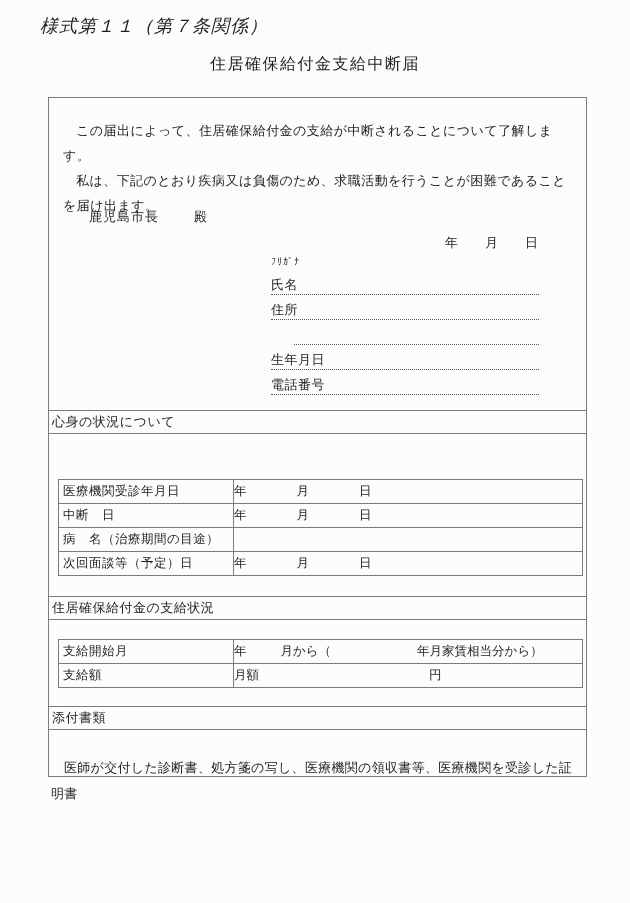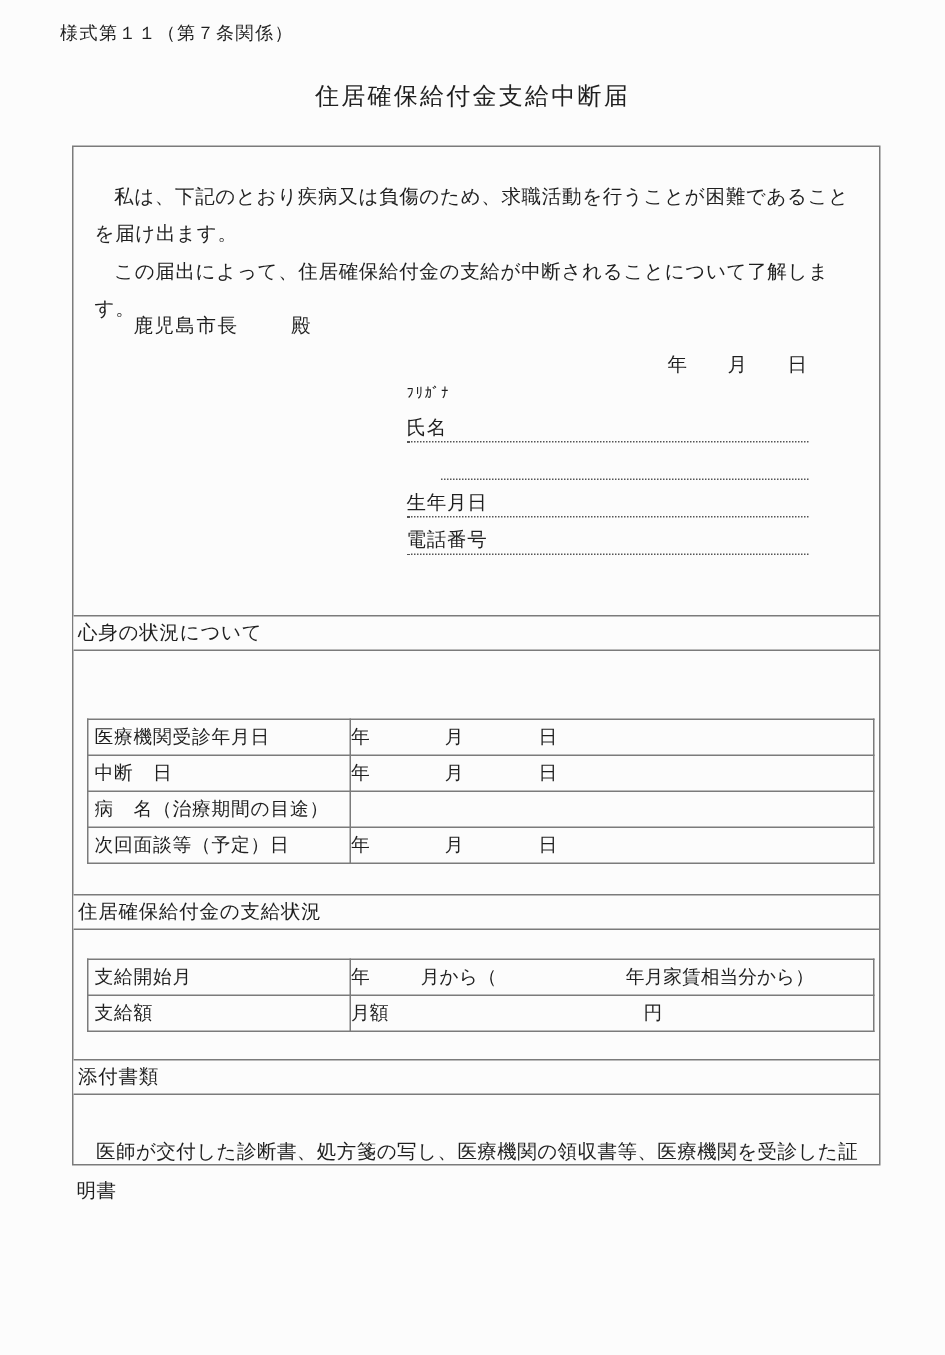--- a/index.html
+++ b/index.html
@@ -4,21 +4,21 @@
 <style>
   html,body{margin:0;padding:0;}
   body{
     width:630px;height:903px;
     background:#fbfbfb;
     font-family:"Liberation Serif","DejaVu Serif",serif;
     color:#1f1f1f;
     position:relative;
   }
   .page{position:absolute;inset:0;background:#fcfcfc;}
-  .form-code{position:absolute;left:40px;top:14px;font-size:12px;letter-spacing:1px;}
+  .form-code{position:absolute;left:40px;top:14px;font-size:18px;letter-spacing:1px;font-style:italic;}
   .doc-title{position:absolute;left:0;right:0;top:54px;text-align:center;font-size:16px;letter-spacing:1.5px;}
   .outer-box{
     position:absolute;left:48px;top:97px;width:537px;height:678px;
     border:1px solid #7b7b7b;background:#fcfcfc;
   }
   
   .statement-text{position:absolute;top:20px;left:14px;right:12px;line-height:25px;font-size:13px;letter-spacing:0.45px;}
   .statement-text p{margin:0;text-indent:1em;}
   .addressee{position:absolute;top:110px;left:40px;font-size:13px;letter-spacing:1px;}
   .addressee .honorific{margin-left:35px;}
@@ -74,36 +74,39 @@
 <body>
 
 <div class="page">
 
   <div class="form-code">様式第１１（第７条関係）</div>
   <div class="doc-title">住居確保給付金支給中断届</div>
 
   <div class="outer-box">
 
     <div class="statement-text">
+      <p>この届出によって、住居確保給付金の支給が中断されることについて了解します。</p>
       <p>私は、下記のとおり疾病又は負傷のため、求職活動を行うことが困難であることを届け出ます。</p>
-      <p>この届出によって、住居確保給付金の支給が中断されることについて了解します。</p>
     </div>
 
     <div class="addressee">
       <span>鹿児島市長</span><span class="honorific">殿</span>
     </div>
 
     <div class="date-line">
       <span>年</span><span class="sp">月</span><span class="sp">日</span>
     </div>
 
     <div class="kana-label">ﾌﾘｶﾞﾅ</div>
     <div class="fields">
       <div class="field-row">
         <span>氏名</span>
+      </div>
+      <div class="field-row">
+        <span>住所</span>
       </div>
       <div class="field-row continuation"></div>
       <div class="field-row">
         <span>生年月日</span>
       </div>
       <div class="field-row">
         <span>電話番号</span>
       </div>
     </div>
 

